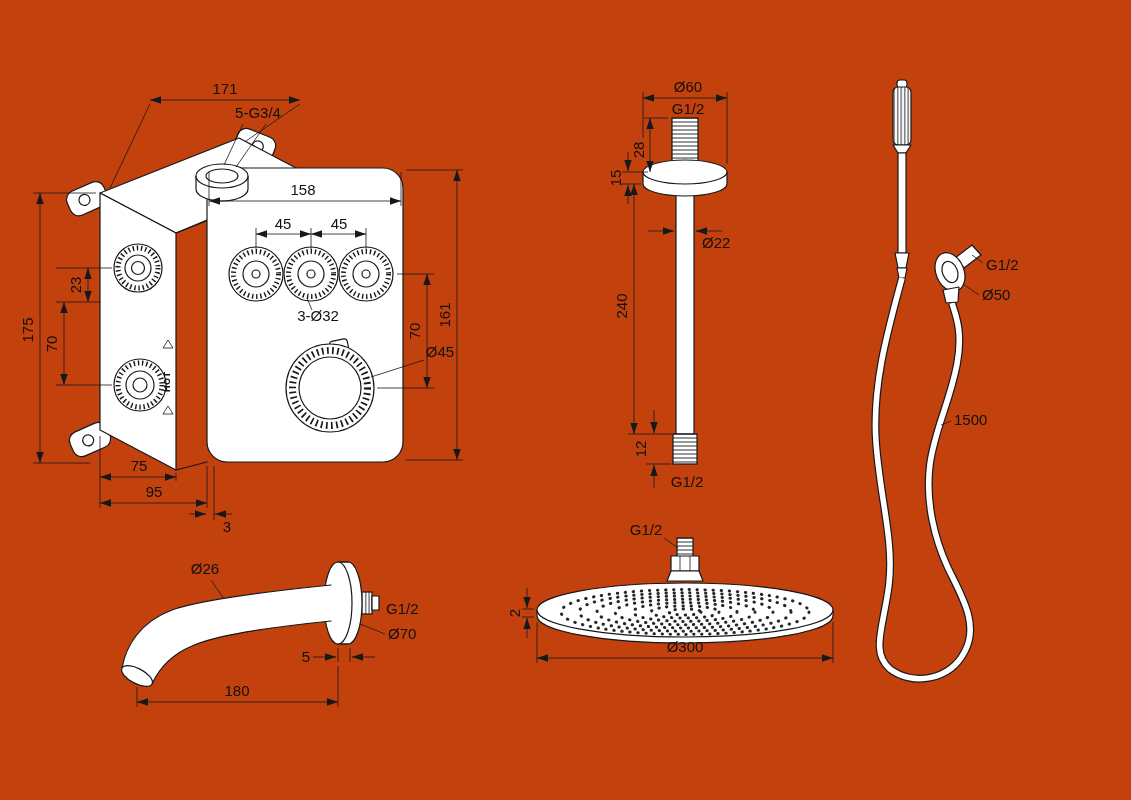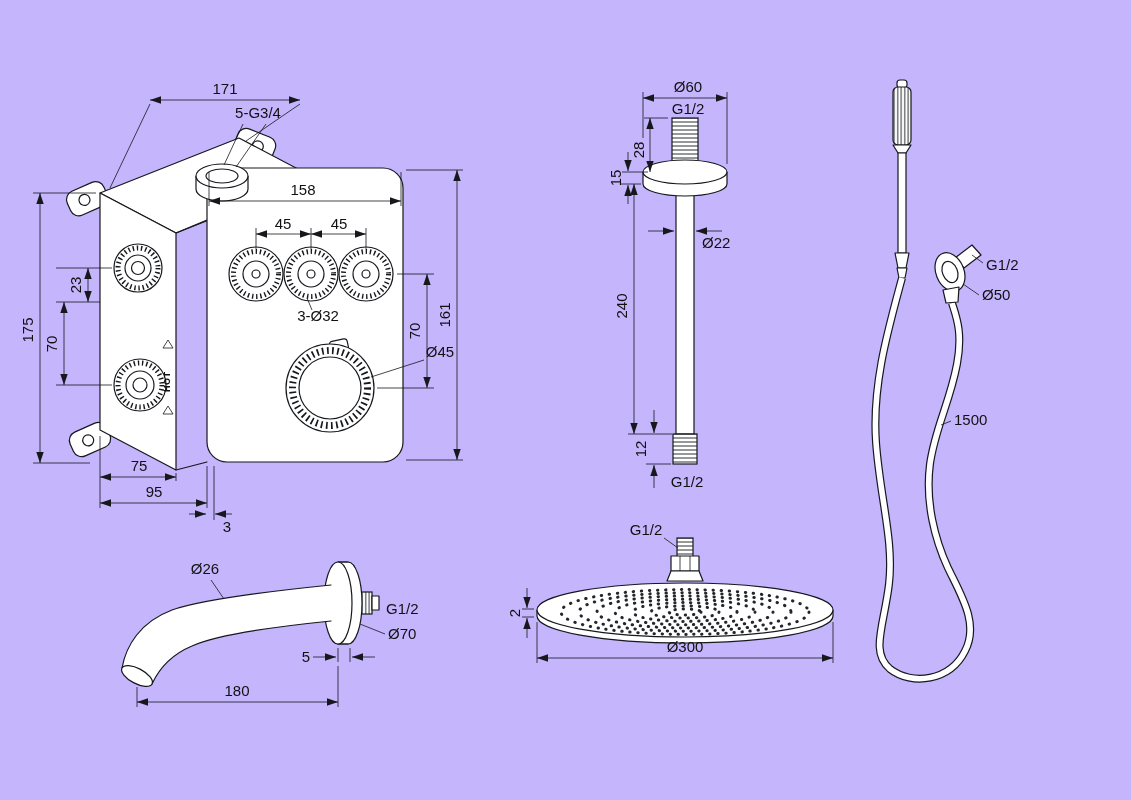--- a/index.html
+++ b/index.html
@@ -1,16 +1,16 @@
 <!DOCTYPE html>
 <html><head>
 <meta charset="utf-8">
 <style>
   html,body{margin:0;padding:0;background:#ffffff;}
-  .page{width:1131px;height:800px;background:#c4b5fd;position:relative;overflow:hidden;}
+  .page{width:1131px;height:800px;background:#c2410c;position:relative;overflow:hidden;}
   svg{display:block;}
   text{font-family:"Liberation Sans", sans-serif;font-size:15px;fill:#111;}
   text.sm{font-size:9px;font-weight:bold;letter-spacing:.5px;}
   .o{fill:#fff;stroke:#16181c;stroke-width:1.2;stroke-linejoin:round;}
   .ln{fill:none;stroke:#16181c;stroke-width:1.2;stroke-linecap:round;}
   .d{fill:none;stroke:#16181c;stroke-width:0.8;}
   .kn{fill:none;stroke:#16181c;stroke-width:5;stroke-dasharray:1.4 2.8;}
   .kn2{fill:none;stroke:#16181c;stroke-width:7;stroke-dasharray:1.7 3.4;}
   .ring{fill:none;stroke:#23262b;stroke-width:3;stroke-dasharray:0.4 7.6;stroke-linecap:round;}
 </style>

